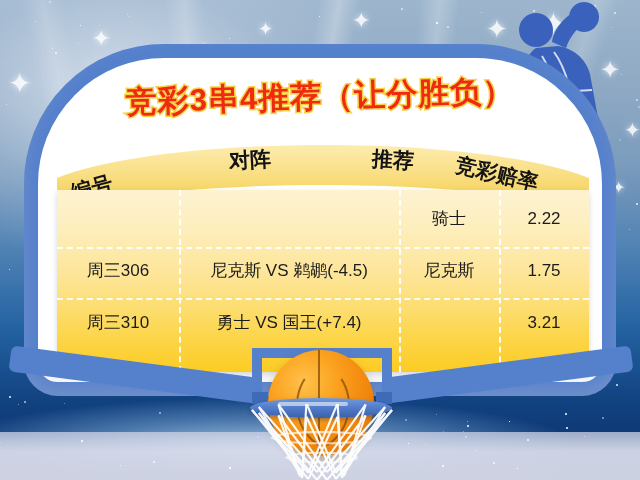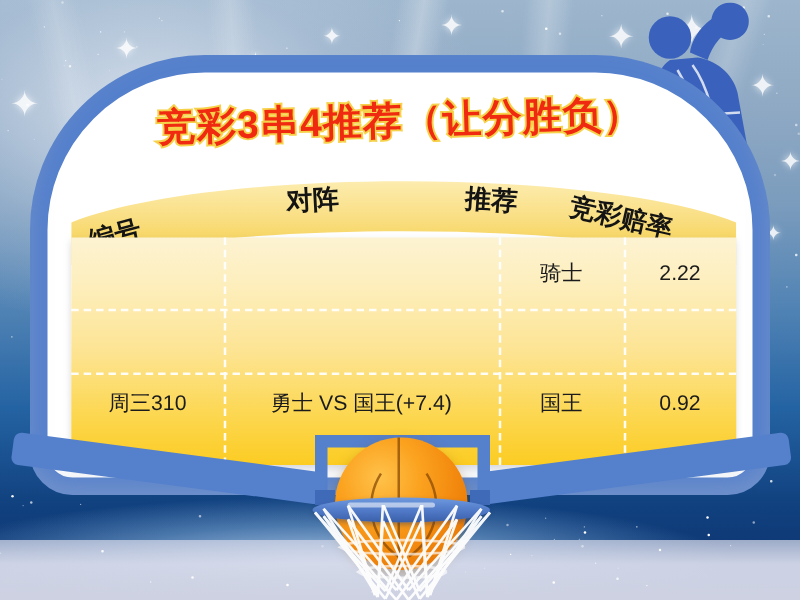--- a/index.html
+++ b/index.html
@@ -419,27 +419,32 @@
     <div class="vsep" style="left:122px;"></div>
     <div class="vsep" style="left:342px;"></div>
     <div class="vsep" style="left:442px;"></div>
 
     <div class="row" style="top:6px;">
       <div class="cell c2">骑士</div>
       <div class="cell c3">2.22</div>
     </div>
     <div class="hsep" style="top:57px;"></div>
 
+    <div class="row" style="top:58px;">
+      <div class="cell c0">周三306</div>
+      <div class="cell c1">尼克斯 VS 鹈鹕(-4.5)</div>
+      <div class="cell c2">尼克斯</div>
+      <div class="cell c3">1.75</div>
+    </div>
     <div class="hsep" style="top:108px;"></div>
 
     <div class="row" style="top:110px;">
       <div class="cell c0">周三310</div>
       <div class="cell c1">勇士 VS 国王(+7.4)</div>
-      <div class="cell c2">国王</div>
-      <div class="cell c3">0.92</div>
+      <div class="cell c3">3.21</div>
     </div>
   </div>
 
   <div class="square-mark"></div>
 
   <div class="ball">
     <div class="seam" style="left:50px;top:0;width:0;height:106px;border-width:0 0 0 2px;"></div>
     <div class="seam" style="left:-16px;top:6px;width:94px;height:94px;border-radius:50%;border-width:2px;border-color:transparent #8a4b06 transparent transparent;transform:rotate(12deg);"></div>
     <div class="seam" style="left:28px;top:6px;width:94px;height:94px;border-radius:50%;border-width:2px;border-color:transparent transparent transparent #8a4b06;transform:rotate(-12deg);"></div>
   </div>

